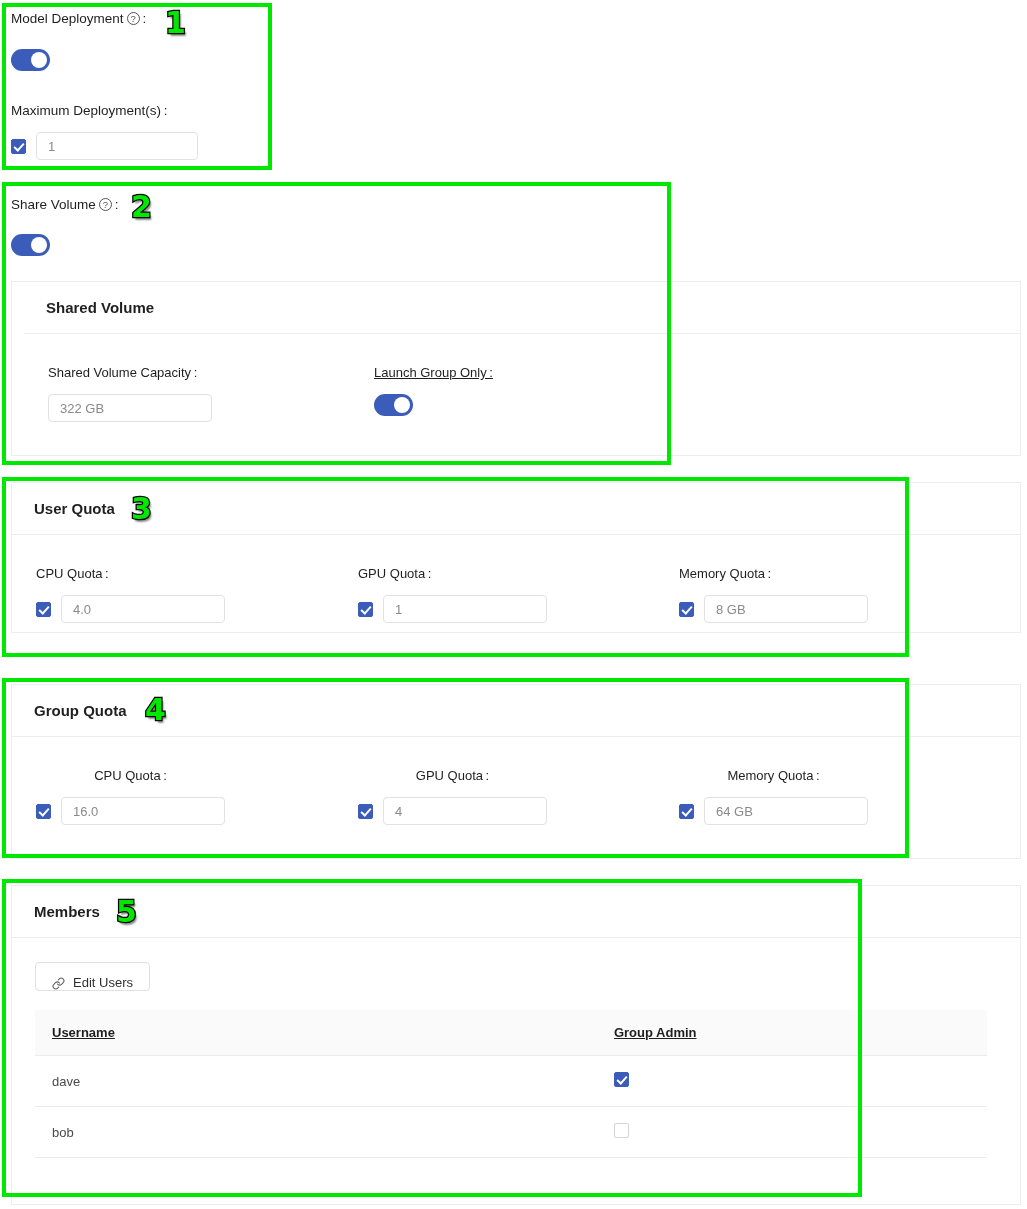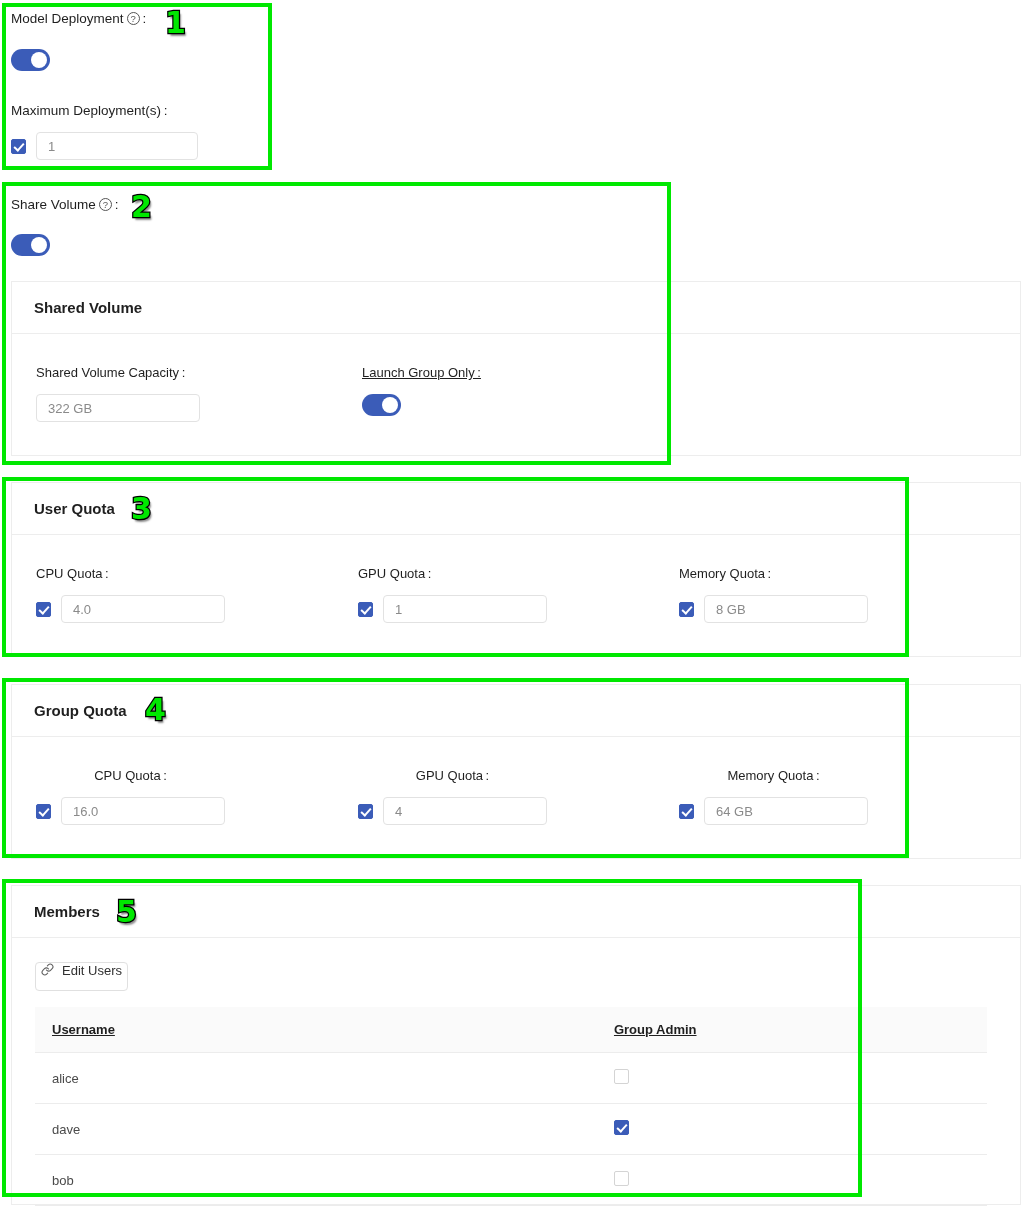--- a/index.html
+++ b/index.html
@@ -107,24 +107,24 @@
 
   
   .q-col { position: absolute; }
   .q-label { font-size: 13px; color: #1f1f1f; white-space: nowrap; }
   .q-input-row { display: flex; align-items: center; gap: 10px; margin-top: 14px; }
   .q-field { width: 164px; }
 
   
   .btn {
     display: inline-flex;
-    align-items: flex-start;
+    align-items: flex-end;
     gap: 8px;
     height: 29px;
-    padding: 0 5px;
+    padding: 0 16px;
     border: 1px solid #e0e0e0;
     border-radius: 4px;
     background: #ffffff;
     font-size: 13px;
     color: #303030;
     cursor: pointer;
     font-family: "Liberation Sans", sans-serif;
   }
   table.members {
     width: 952px;
@@ -198,40 +198,40 @@
     <div style="display:flex; align-items:center; gap:2px;">
       <span class="label">Share Volume</span>
       <span class="qmark">?</span>
       <span class="label">:</span>
     </div>
     <div style="margin-top:21px;">
       <span class="toggle"><span class="knob"></span></span>
     </div>
   </div>
 
-  <div class="card" style="top:281px; height:175px;">
+  <div class="card" style="top:281px; height:175px;padding-left:12px;">
     <div class="card-head">Shared Volume</div>
     <div class="card-body" style="height:122px;">
 
       <div class="q-col" style="left:24px; top:31px;">
         <div class="q-label">Shared Volume Capacity :</div>
         <div class="field q-field" style="width:164px; margin-top:14px;">322 GB</div>
       </div>
 
       <div class="q-col" style="left:350px; top:31px;text-decoration:underline;">
         <div class="q-label">Launch Group Only :</div>
         <div style="margin-top:14px;">
           <span class="toggle"><span class="knob"></span></span>
         </div>
       </div>
 
     </div>
   </div>
 
-  <div class="card" style="top:482px; height:175px;">
+  <div class="card" style="top:482px; height:151px;">
     <div class="card-head">User Quota</div>
     <div class="card-body" style="height:122px;">
 
       <div class="q-col" style="left:24px; top:31px;">
         <div class="q-label">CPU Quota :</div>
         <div class="q-input-row">
           <span class="chk on"></span>
           <div class="field q-field">4.0</div>
         </div>
       </div>
@@ -301,26 +301,20 @@
       </button>
 
       <table class="members" style="margin-top:16px;">
         <thead>
           <tr>
             <th>Username</th>
             <th class="admin-col">Group Admin</th>
           </tr>
         </thead>
         <tbody>
-          <tr>
-            <td>alice</td>
-            <td class="admin-cell">
-              <span class="chk off"></span>
-            </td>
-          </tr>
           <tr>
             <td>dave</td>
             <td class="admin-cell">
               <span class="chk on"></span>
             </td>
           </tr>
           <tr>
             <td>bob</td>
             <td class="admin-cell">
               <span class="chk off"></span>

